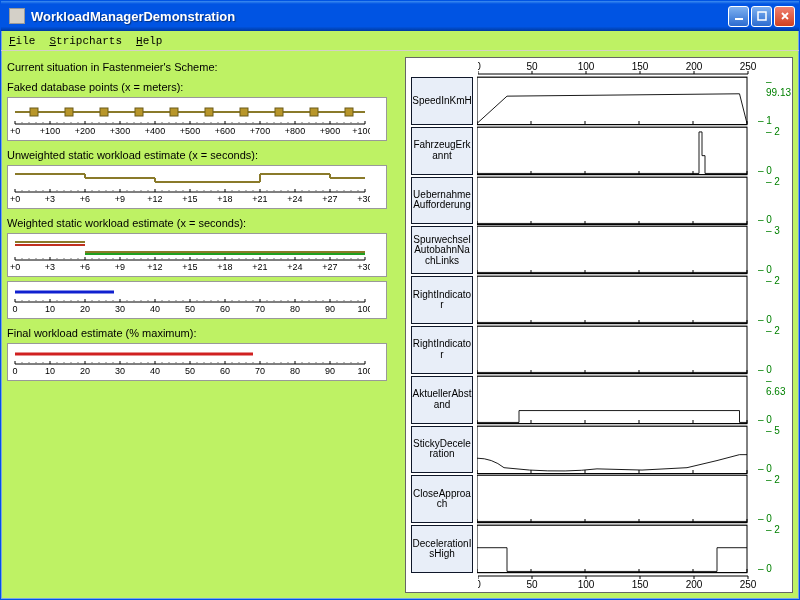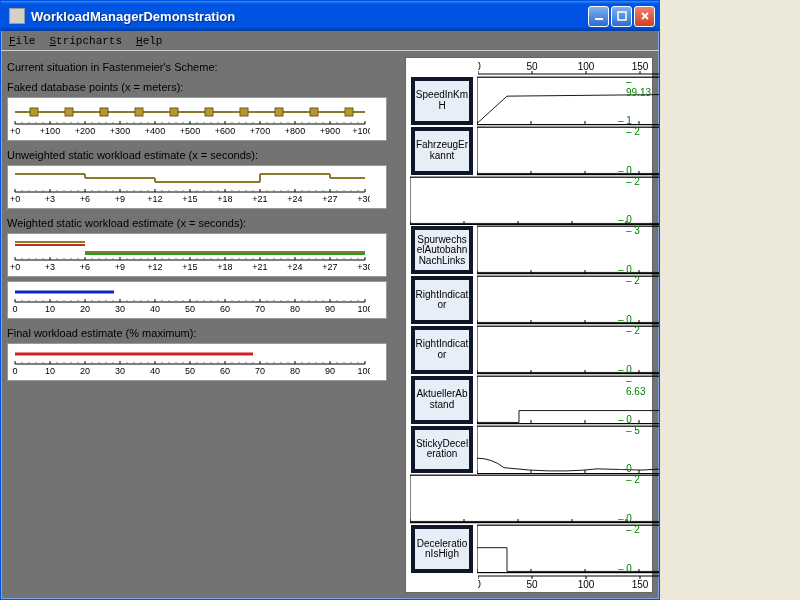--- a/index.html
+++ b/index.html
@@ -1,38 +1,38 @@
 <!DOCTYPE html>
 <html><head>
 <meta charset="utf-8">
 <style>
 * { margin:0; padding:0; box-sizing:border-box; }
 body { font-family:"Microsoft Sans Serif","Tahoma",sans-serif; font-size:11px; background:#ece9d8; }
-.window { width:660px; height:600px; background:#737373; border:1px solid #0054e3; box-shadow:inset 0 0 0 1px #7ba4e3; display:flex; flex-direction:column; }
+.window { width:800px; height:600px; background:#bef264; border:1px solid #0054e3; box-shadow:inset 0 0 0 1px #7ba4e3; display:flex; flex-direction:column; }
 .titlebar { height:30px; background:linear-gradient(180deg,#3c8cf0 0%,#0054e3 10%,#0054e3 85%,#003ba0 100%); display:flex; align-items:center; padding:0 4px; color:#fff; font-weight:bold; }
 .titlebar .appicon { width:16px; height:16px; margin:0 4px; background:#d4d0c8; border:1px solid #999; }
 .titlebar .title { flex:1; padding-left:2px; font-size:13px; text-shadow:1px 1px 1px #003080; }
 .winbtns { display:flex; gap:2px; }
 .winbtn { width:21px; height:21px; border-radius:3px; border:1px solid #fff; display:flex; align-items:center; justify-content:center; font-family:Arial; font-size:10px; font-weight:bold; color:#fff; }
 .winbtn.min,.winbtn.max { background:linear-gradient(180deg,#7eb1f0,#2b6bd0); }
 .winbtn.close { background:linear-gradient(180deg,#f08070,#d04020); }
 .menubar { height:20px; display:flex; align-items:center; padding:0 8px; gap:14px; border-bottom:1px solid #d4d0c8;font-family:Liberation Mono, monospace; }
 .menubar span { cursor:default; }
 .menubar u { text-decoration:underline; }
 .client { flex:1; display:flex; padding:6px; gap:18px; overflow:hidden; }
 .leftpane { flex:0 0 380px; display:flex; flex-direction:column; gap:4px; }
 .rightpane { flex:1; display:flex; flex-direction:column; }
 .sectiontitle { margin-top:4px; }
 .situationbox { width:260px; background:#fff; border:1px solid #7f9db9; padding:2px 4px; margin-bottom:1px; font-size:11px; }
 .stripcontainer { border:1px solid #999; background:#fff; padding:2px; }
 .strip { width:360px; position:relative; }
 .rightinner { flex:1; border:1px solid #666; background:#fff; padding:2px 4px; display:flex; flex-direction:column; position:relative; }
 .topaxis,.bottomaxis { height:16px; position:relative; margin-left:68px; }
 .chartrow { flex:1; display:flex; align-items:stretch; }
-.chartrow .label { width:62px; background:#e8eef8; border:4px solid #0f172a; margin:1px 4px 1px 1px; font-size:10px; display:flex; align-items:center; justify-content:center; text-align:center; line-height:1.05; word-break:break-all; }
+.chartrow .label { width:62px; background:#e8eef8; border:1px solid #0f172a; margin:1px 4px 1px 1px; font-size:10px; display:flex; align-items:center; justify-content:center; text-align:center; line-height:1.05; word-break:break-all; }
 .chartrow .plot { flex:1; position:relative; }
 .chartrow .plot svg { position:absolute; left:0; top:0; }
 .chartrow .vals { width:34px; position:relative; font-size:10px; }
 .chartrow .vmax { position:absolute; top:0; left:12px; color:#008000; }
 .chartrow .vmin { position:absolute; bottom:0; left:4px; color:#008000; }
 </style>
 </head>
 <body>
 
 <div class="window">
@@ -507,20 +507,21 @@
                   <line x1="216" y1="38" x2="216" y2="41" stroke="#000"></line>
                   <line x1="270" y1="38" x2="270" y2="41" stroke="#000"></line>
       </svg>
     </div>
     <div class="vals">
       <div class="vmax">– 2</div>
       <div class="vmin">– 0</div>
     </div>
             </div>
             <div class="chartrow">
+    <div class="label">UebernahmeAufforderung</div>
     <div class="plot">
       <svg width="272" height="100%" viewBox="0 0 272 42" preserveAspectRatio="none">
         <rect x="0" y="1" width="270" height="40" fill="none" stroke="#000"></rect>
         <g transform="scale(1.5,1)">
         <path d="M0 40 L180 40" fill="none" stroke="#000" stroke-width="0.6666666666666666"></path>
         </g>
         <line x1="0" y1="38" x2="0" y2="41" stroke="#000"></line>
                   <line x1="54" y1="38" x2="54" y2="41" stroke="#000"></line>
                   <line x1="108" y1="38" x2="108" y2="41" stroke="#000"></line>
                   <line x1="162" y1="38" x2="162" y2="41" stroke="#000"></line>
@@ -632,20 +633,21 @@
                   <line x1="216" y1="38" x2="216" y2="41" stroke="#000"></line>
                   <line x1="270" y1="38" x2="270" y2="41" stroke="#000"></line>
       </svg>
     </div>
     <div class="vals">
       <div class="vmax">– 5</div>
       <div class="vmin">– 0</div>
     </div>
             </div>
             <div class="chartrow">
+    <div class="label">CloseApproach</div>
     <div class="plot">
       <svg width="272" height="100%" viewBox="0 0 272 42" preserveAspectRatio="none">
         <rect x="0" y="1" width="270" height="40" fill="none" stroke="#000"></rect>
         <g transform="scale(1.5,1)">
         <path d="M0 40 L180 40" fill="none" stroke="#000" stroke-width="0.6666666666666666"></path>
         </g>
         <line x1="0" y1="38" x2="0" y2="41" stroke="#000"></line>
                   <line x1="54" y1="38" x2="54" y2="41" stroke="#000"></line>
                   <line x1="108" y1="38" x2="108" y2="41" stroke="#000"></line>
                   <line x1="162" y1="38" x2="162" y2="41" stroke="#000"></line>

